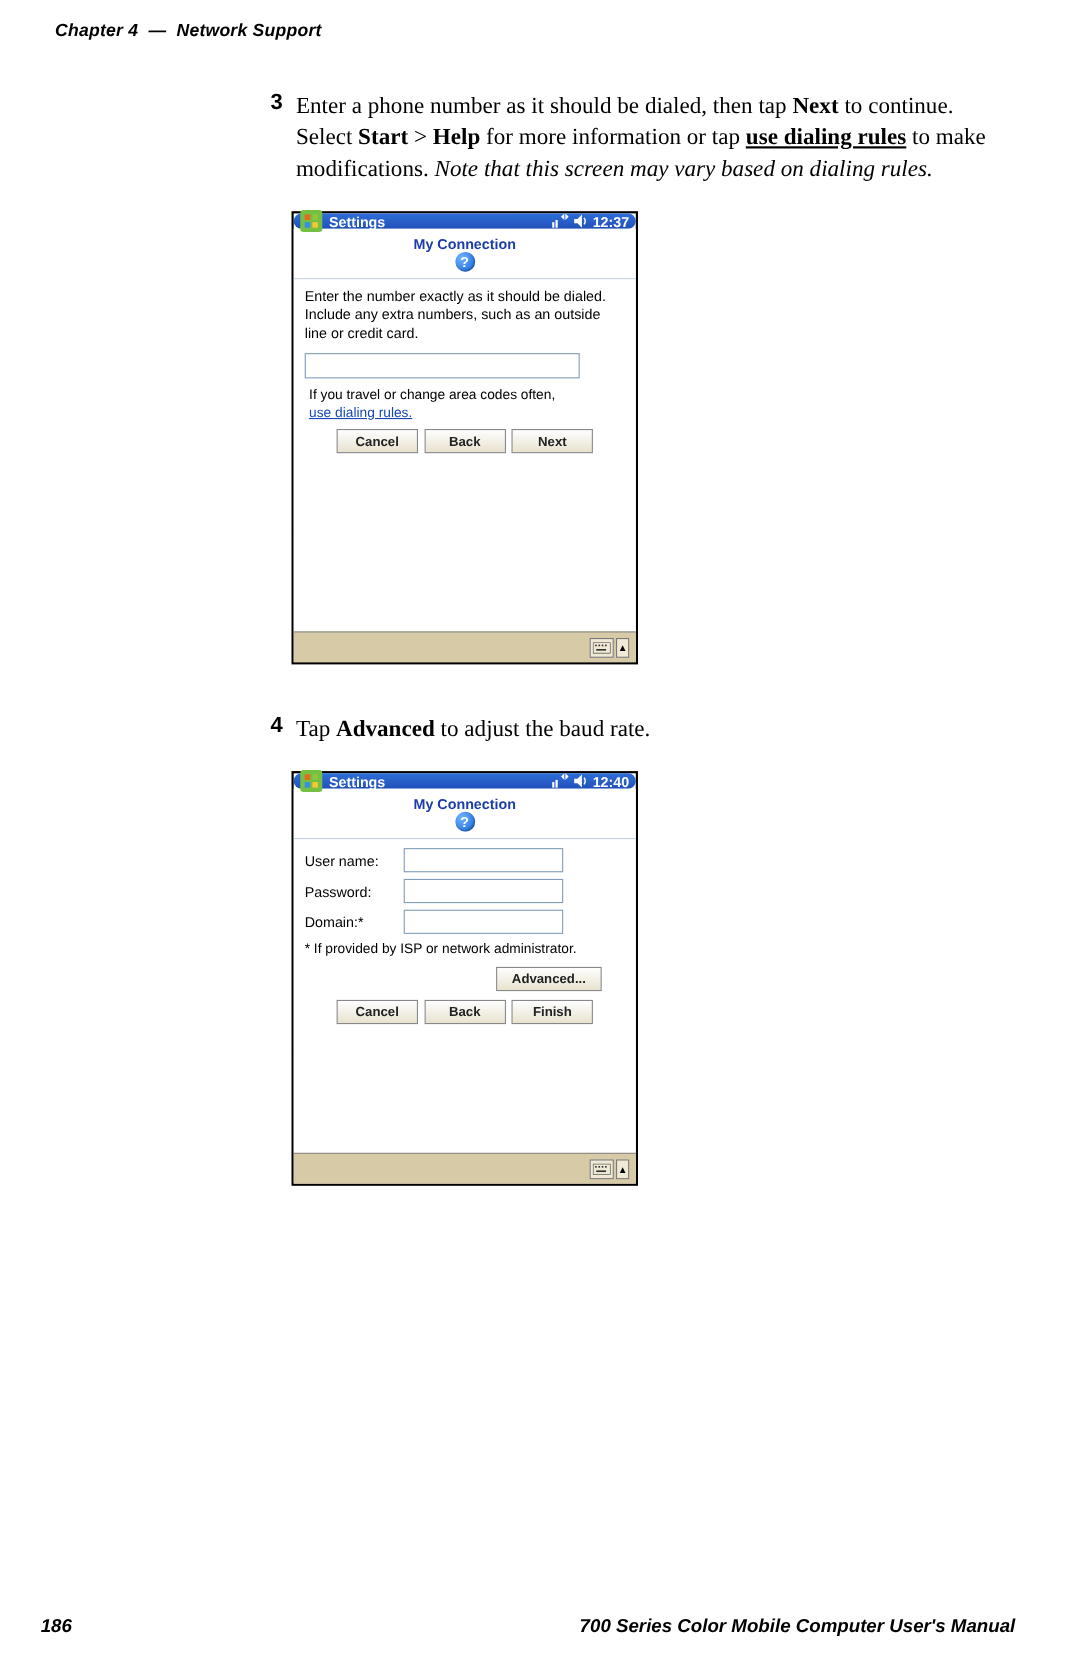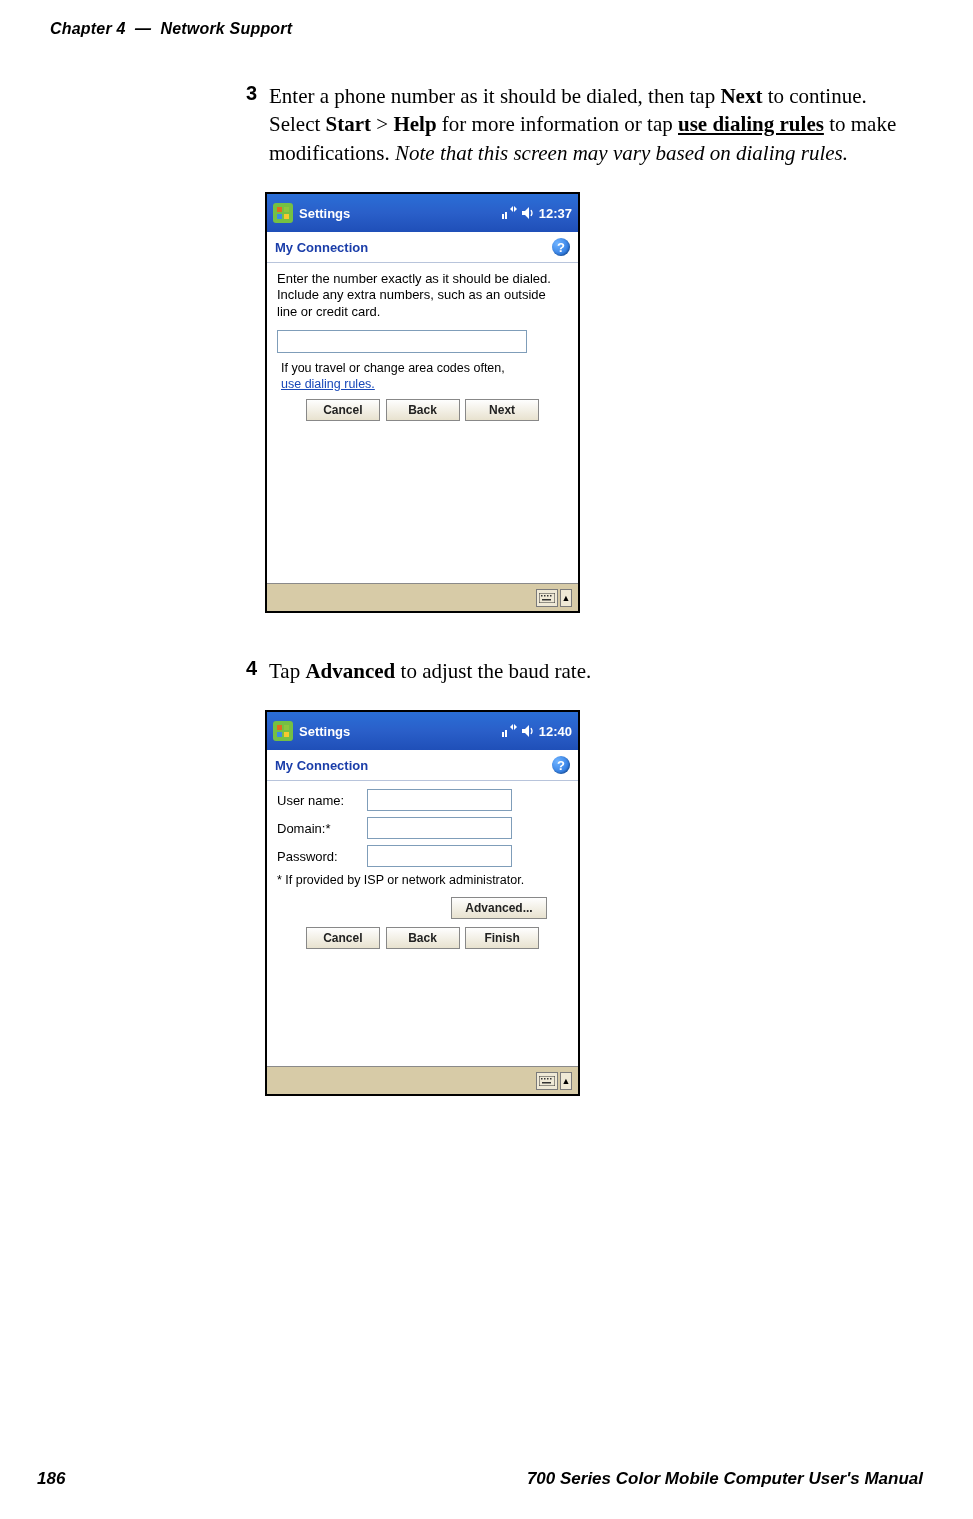--- a/index.html
+++ b/index.html
@@ -50,45 +50,47 @@
       width: 315px;
       margin-left: 215px;
       border: 2px solid #000;
       background: #fff;
       margin-bottom: 40px;
       font-family: Tahoma, Arial, sans-serif;
     }
     .title-bar {
       background: linear-gradient(180deg,#2a6ed6,#2a5fc9 50%,#1f4fb8 100%);
       color: #fff;
-      height: 38px;
+      height: 14px;
       display: flex;
       align-items: center;
       padding: 0 6px;
       font-size: 13px;
       font-weight: bold;
+      border-radius: 14px;
     }
     .start-flag {
       width: 20px; height: 20px; background: #75c043;
       border-radius: 3px; margin-right: 6px;
       display:flex; align-items:center; justify-content:center;
     }
     .start-flag svg { width:14px; height:14px; }
     .title-spacer { flex: 1; }
     .tb-icon { margin-left: 4px; display:inline-flex; align-items:center; }
     .subheader {
       background: #fff;
       color: #1a3da9;
       font-weight: bold;
       font-size: 13px;
       padding: 6px 8px;
       display: flex;
       align-items: center;
       justify-content: space-between;
       border-bottom: 1px solid #b8c4db;
+      flex-direction: column;
     }
     .help-circle {
       width: 18px; height: 18px; border-radius: 50%;
       background: radial-gradient(circle at 30% 30%, #6fb3ff, #1464d6);
       color: #fff; font-size: 13px; font-weight: bold;
       display:flex; align-items:center; justify-content:center;
       box-shadow: inset -1px -1px 2px rgba(0,0,0,.3);
     }
     .content-area {
       background: #fff;
@@ -278,25 +280,25 @@
   <div class="subheader">
     <span>My Connection</span>
     <span class="help-circle">?</span>
   </div>
   <div class="content-area" style="min-height:190px;">
     <div class="form-row">
       <span class="form-label">User name:</span>
       <span class="small-field"></span>
     </div>
     <div class="form-row">
+      <span class="form-label">Password:</span>
+      <span class="small-field"></span>
+    </div>
+    <div class="form-row">
       <span class="form-label">Domain:*</span>
-      <span class="small-field"></span>
-    </div>
-    <div class="form-row">
-      <span class="form-label">Password:</span>
       <span class="small-field"></span>
     </div>
     <div class="note-star">* If provided by ISP or network administrator.</div>
     <div class="adv-row">
       <span class="ppc-btn adv-btn">Advanced...</span>
     </div>
     <div class="btn-row">
       <span class="ppc-btn">Cancel</span>
       <span class="ppc-btn">Back</span>
       <span class="ppc-btn">Finish</span>

